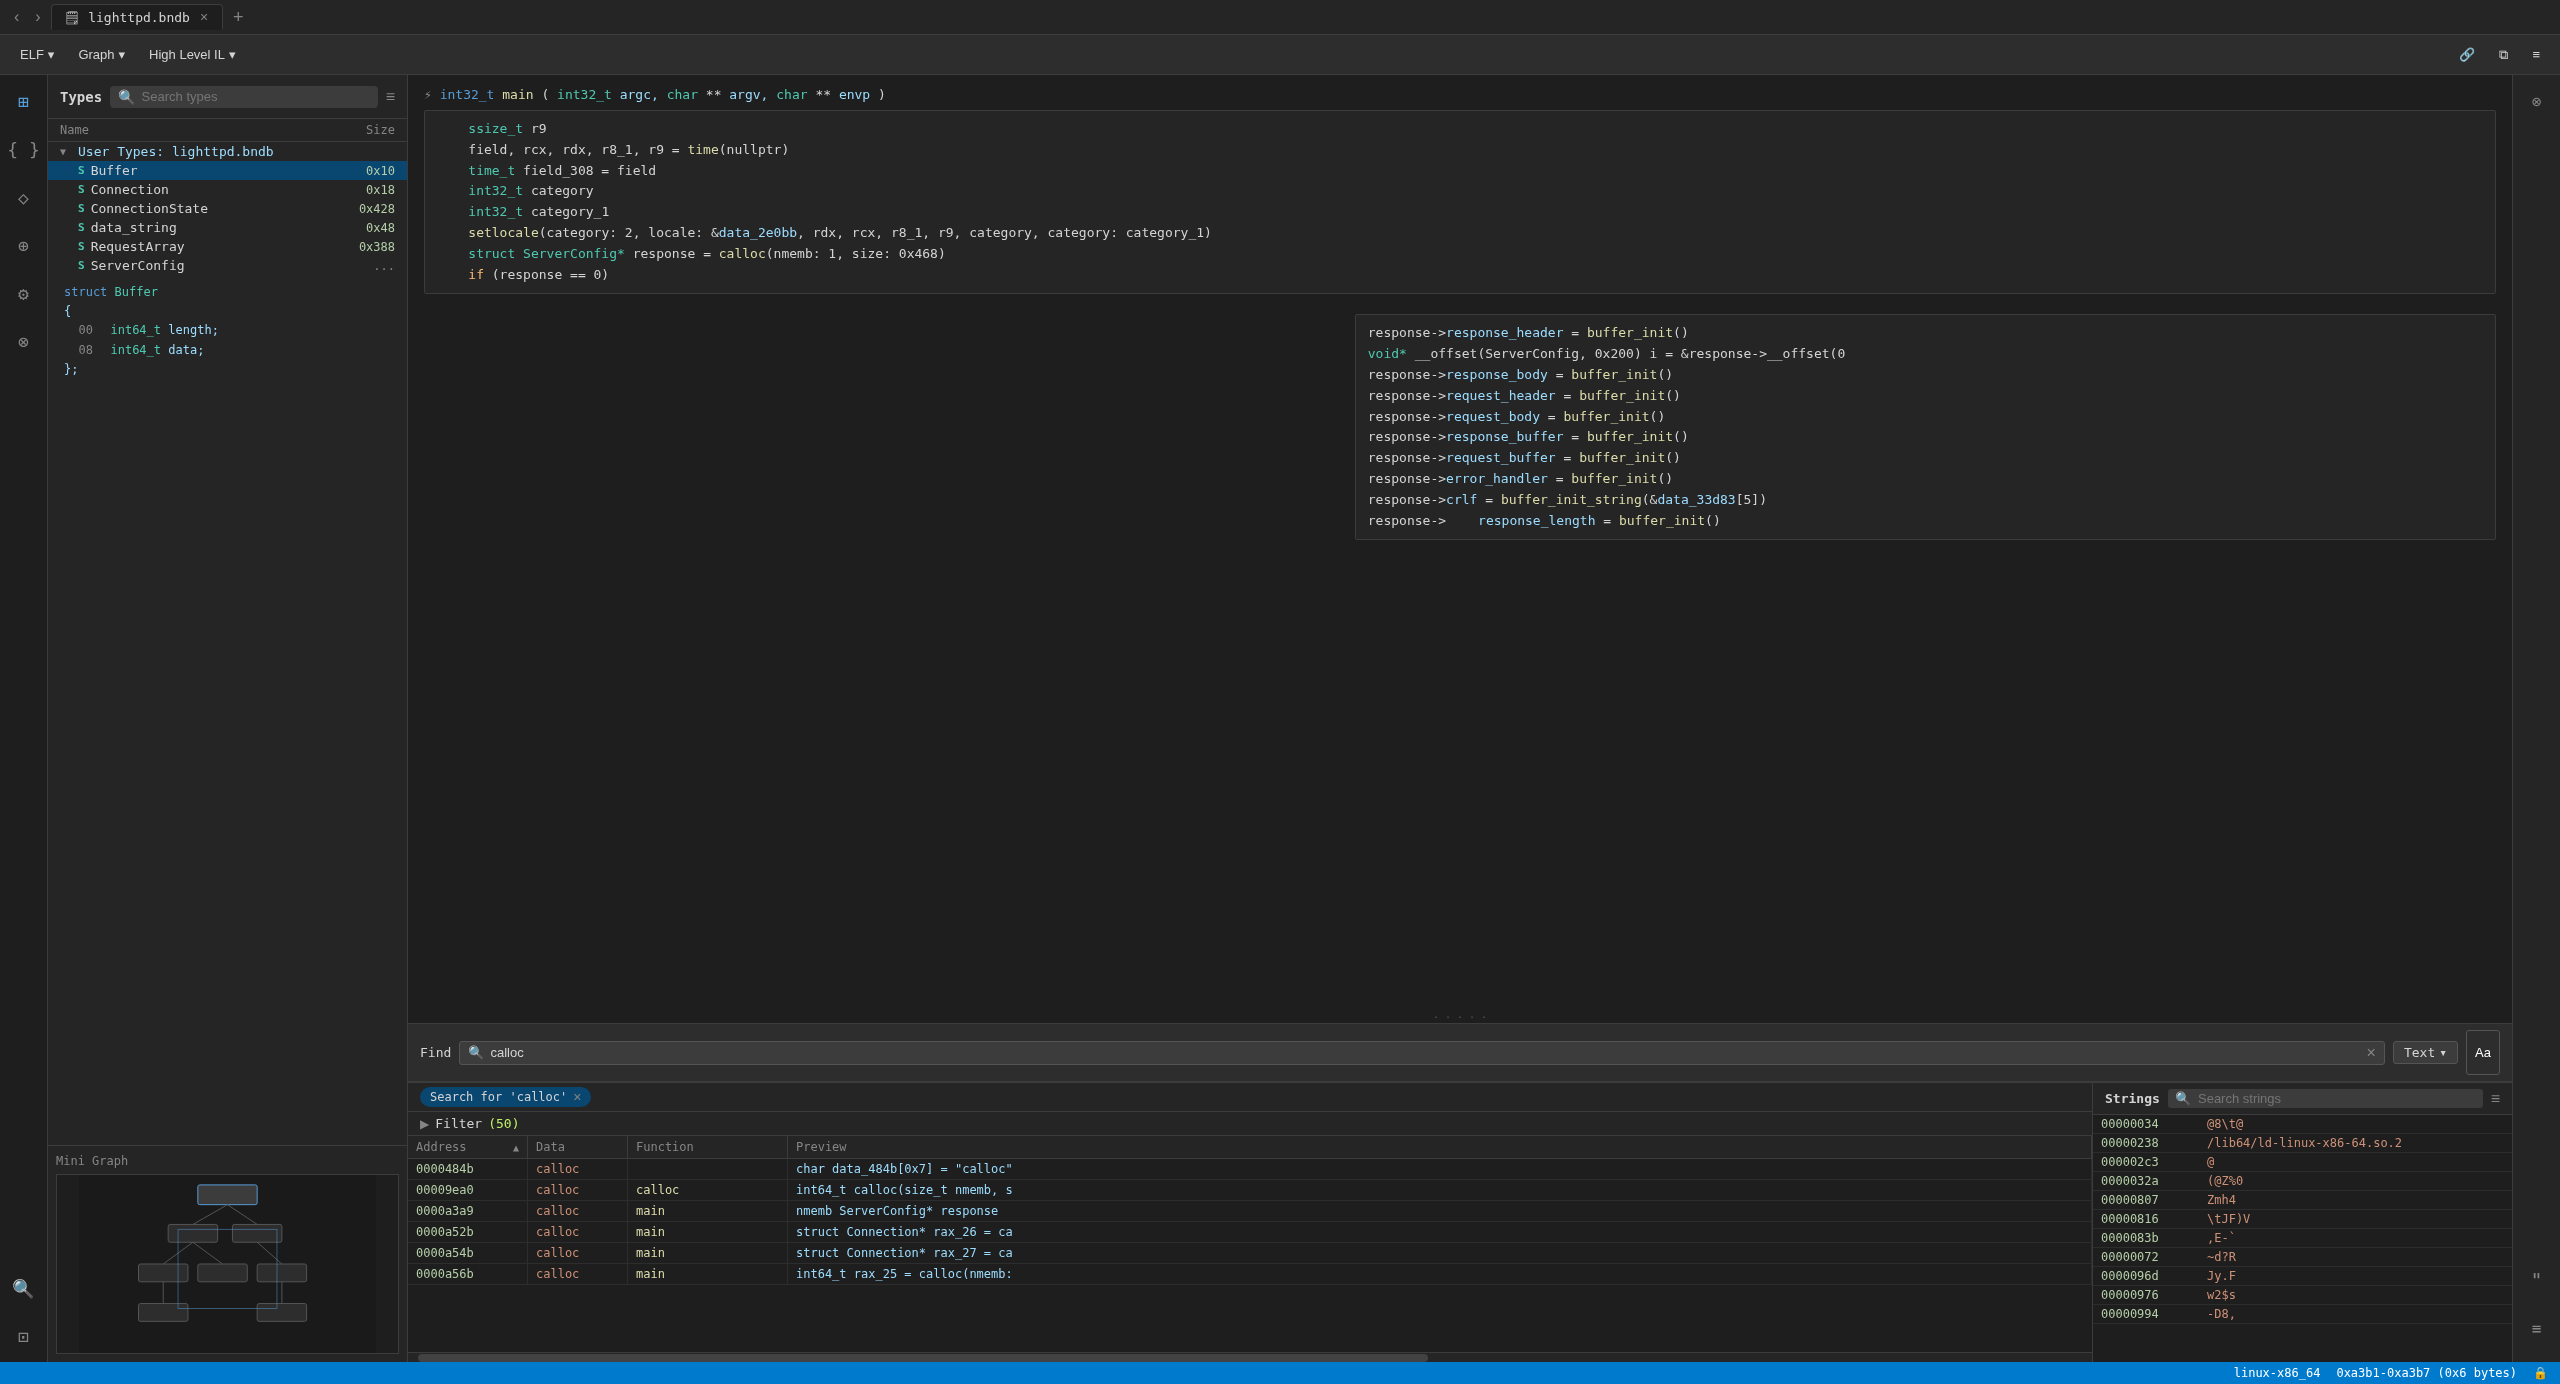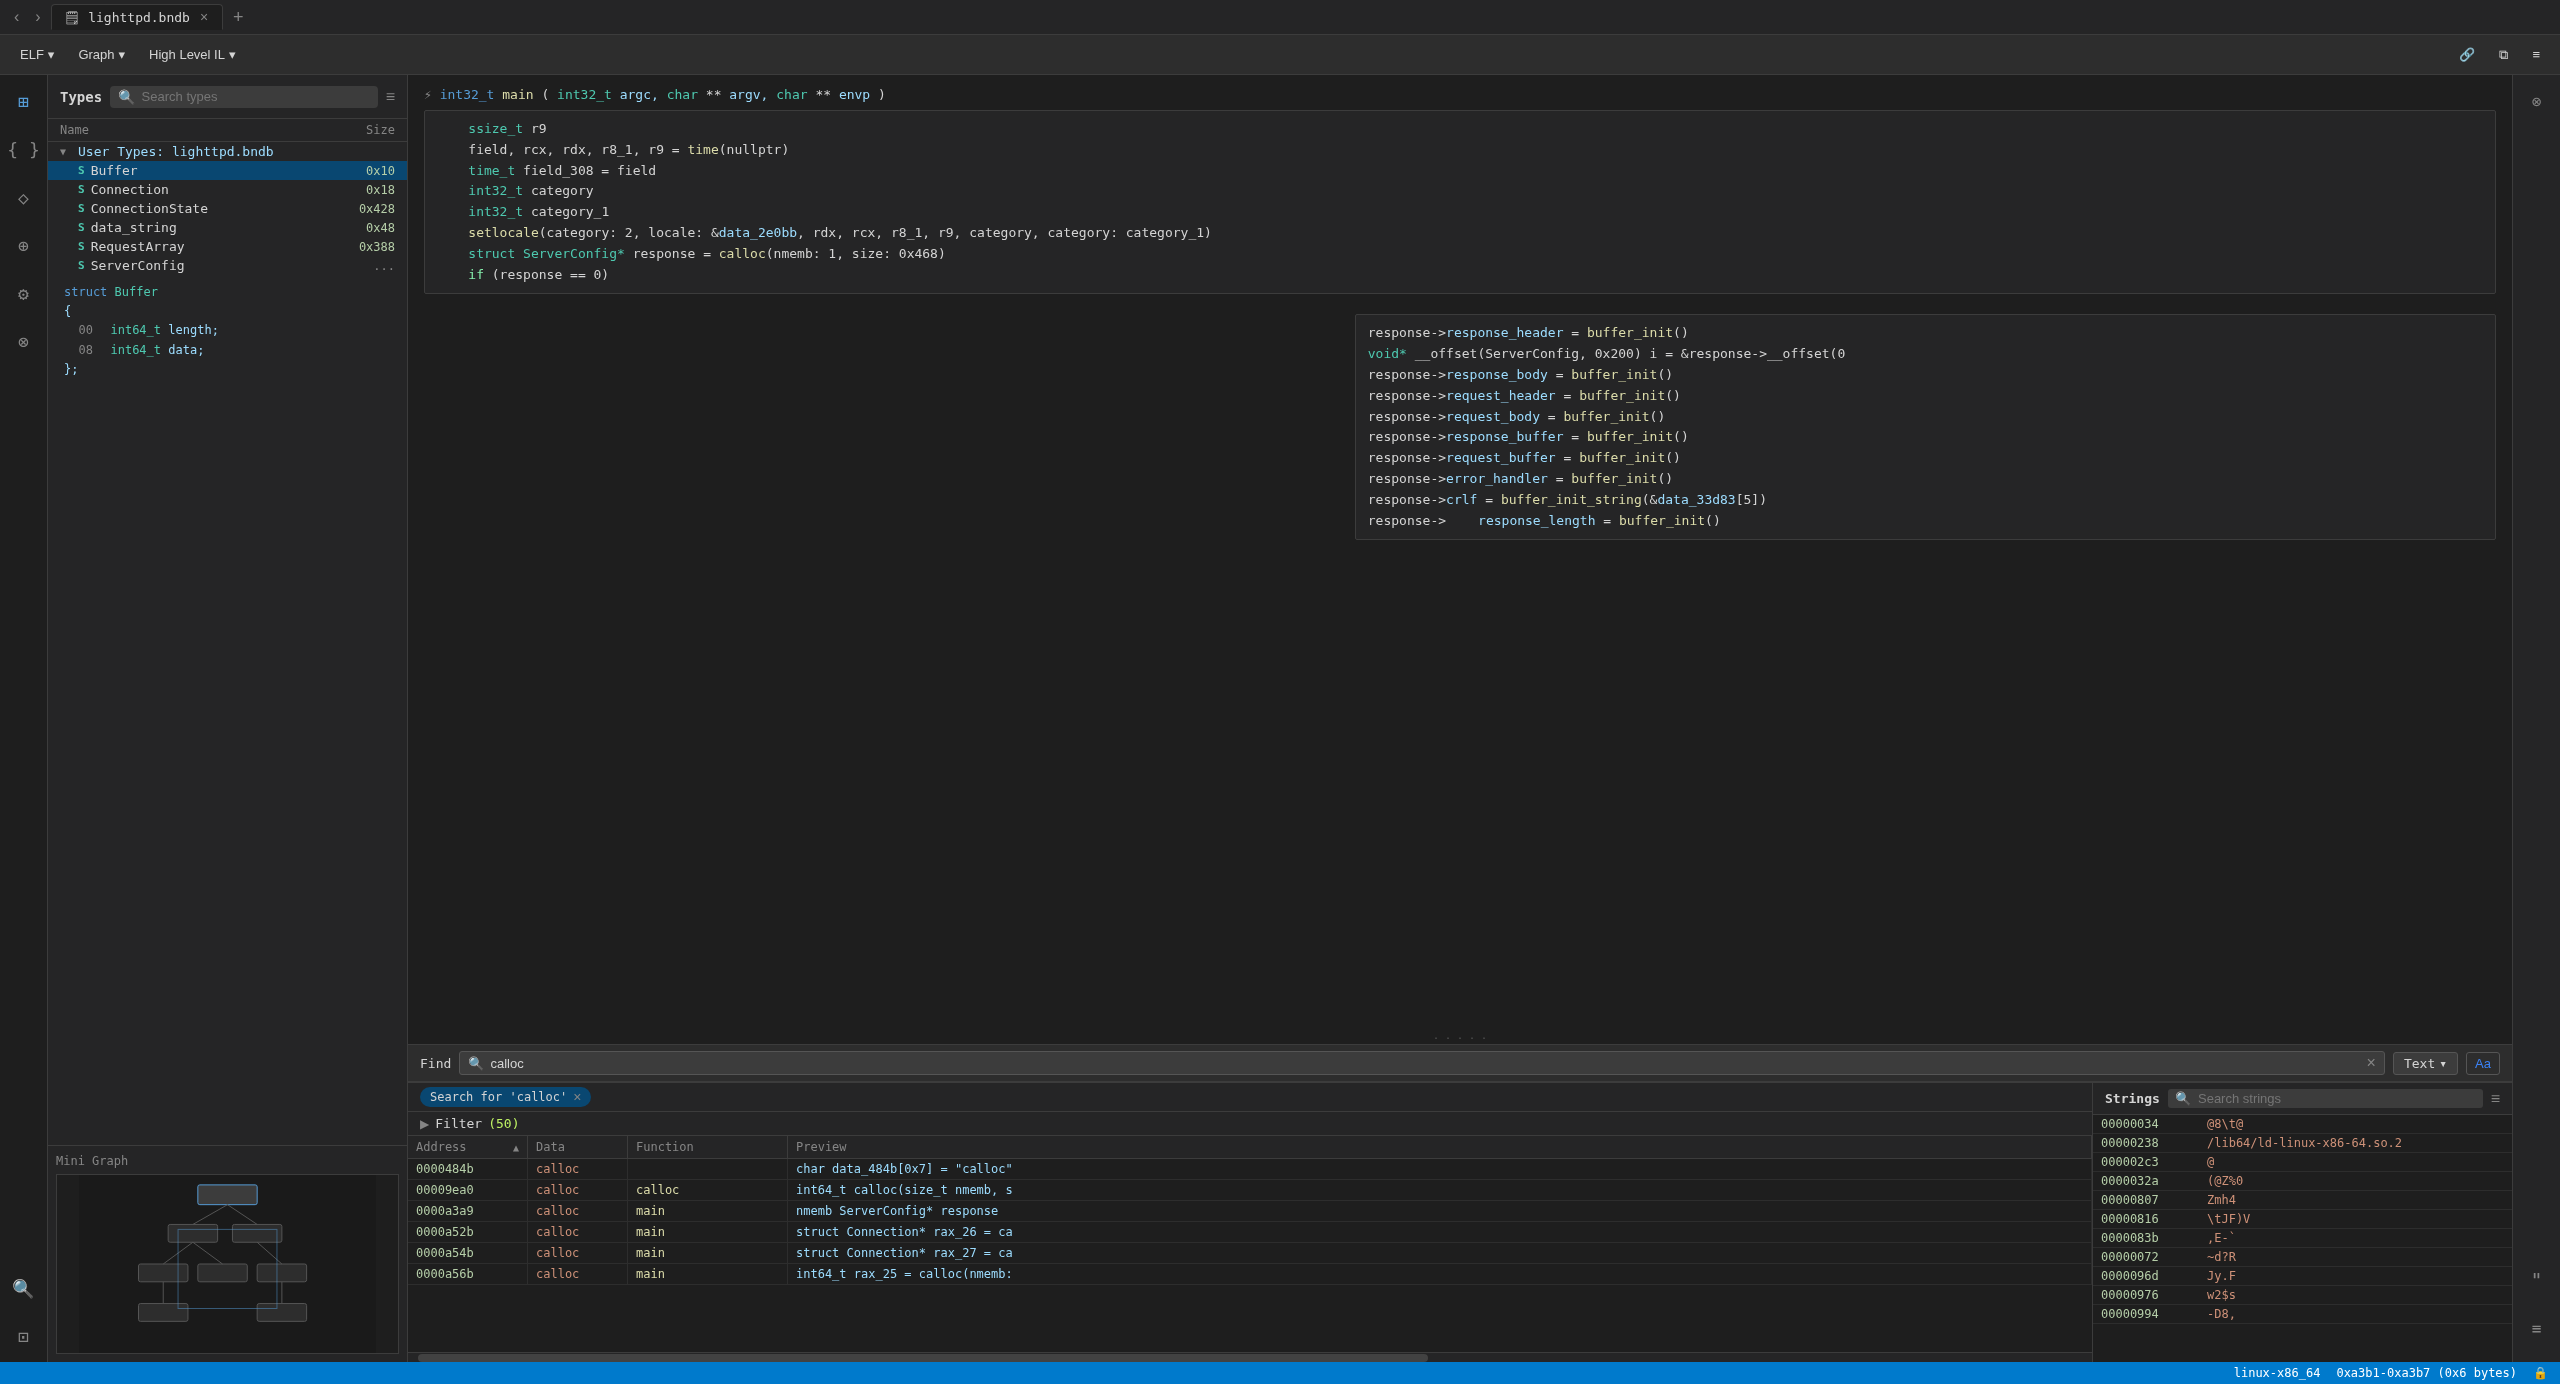--- a/index.html
+++ b/index.html
@@ -317,23 +317,23 @@
       padding: 3px 10px;
       cursor: pointer;
       display: flex;
       align-items: center;
       gap: 4px;
     }
     .find-opt-btn {
       background: none;
       border: 1px solid #555;
       border-radius: 3px;
-      color: #3b82f6;
-      font-size: 13px;
-      padding: 3px 8px;
+      color: #ffffff;
+      font-size: 13px;
+      padding: 14px 8px;
       cursor: pointer;
     }
 
     
     .bottom-panel {
       display: flex;
       height: 280px;
       border-top: 1px solid #3c3c3c;
     }
 
@@ -717,21 +717,21 @@
       </div>
 
       <div class="code-block">
         <div class="code-line">    <span style="color:#4ec9b0;">ssize_t</span> r9</div>
         <div class="code-line">    field, rcx, rdx, r8_1, r9 = <span style="color:#dcdcaa;">time</span>(nullptr)</div>
         <div class="code-line">    <span style="color:#4ec9b0;">time_t</span> field_308 = field</div>
         <div class="code-line">    <span style="color:#4ec9b0;">int32_t</span> category</div>
         <div class="code-line">    <span style="color:#4ec9b0;">int32_t</span> category_1</div>
         <div class="code-line">    <span style="color:#dcdcaa;">setlocale</span>(category: 2, locale: &amp;<span style="color:#9cdcfe;">data_2e0bb</span>, rdx, rcx, r8_1, r9, category, category: category_1)</div>
         <div class="code-line">    <span style="color:#4ec9b0;">struct ServerConfig*</span> response = <span style="color:#dcdcaa;">calloc</span>(nmemb: 1, size: 0x468)</div>
-        <div class="code-line">    <span style="color:#86efac;text-align:right;">if</span> (response == 0)</div>
+        <div class="code-line">    <span style="color:#fdba74;text-align:right;">if</span> (response == 0)</div>
       </div>
 
       <div style="position:relative;">
         <div style="height:20px;"></div>
         <div class="code-block" style="margin-left: 45%; margin-right: 16px; background:#252526;">
           <div class="code-line">response-&gt;<span style="color:#9cdcfe;">response_header</span> = <span style="color:#dcdcaa;">buffer_init</span>()</div>
           <div class="code-line"><span style="color:#4ec9b0;">void*</span> __offset(ServerConfig, 0x200) i = &amp;response-&gt;__offset(0</div>
           <div class="code-line">response-&gt;<span style="color:#9cdcfe;">response_body</span> = <span style="color:#dcdcaa;">buffer_init</span>()</div>
           <div class="code-line">response-&gt;<span style="color:#9cdcfe;">request_header</span> = <span style="color:#dcdcaa;">buffer_init</span>()</div>
           <div class="code-line">response-&gt;<span style="color:#9cdcfe;">request_body</span> = <span style="color:#dcdcaa;">buffer_init</span>()</div>

